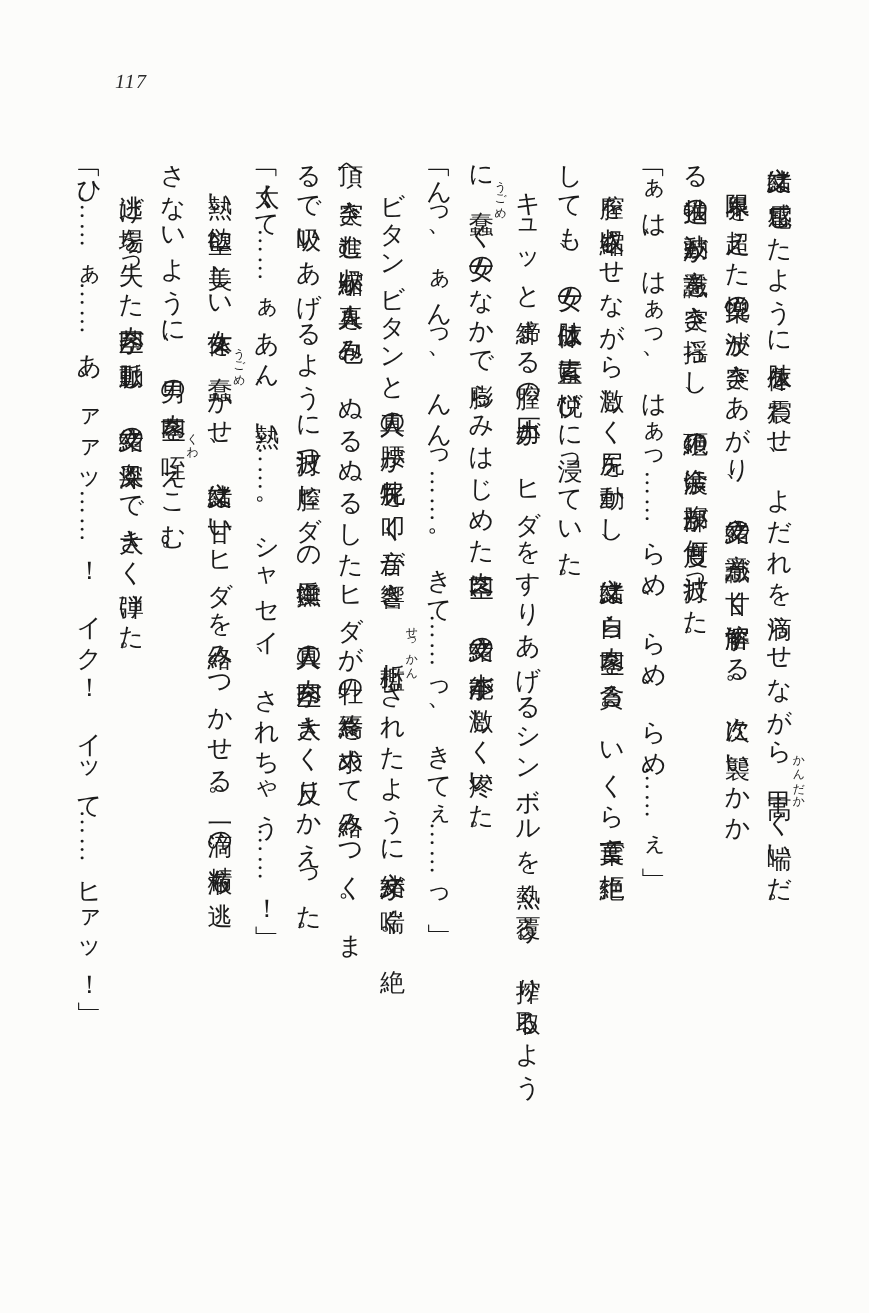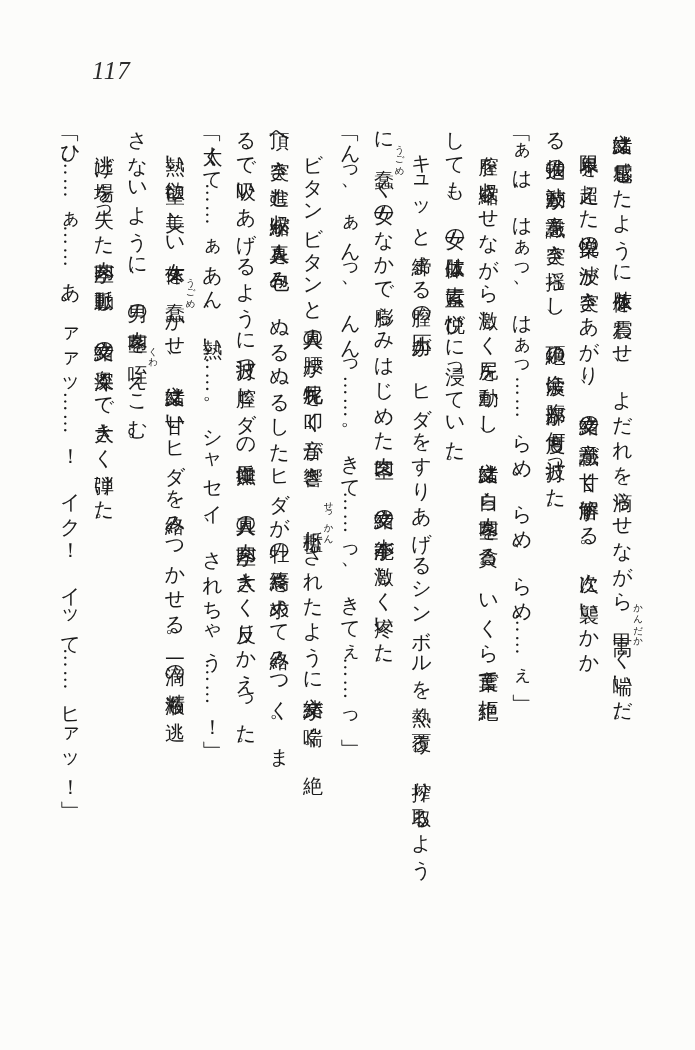--- a/index.html
+++ b/index.html
@@ -15,21 +15,21 @@
     font-family: "Liberation Serif", serif;
   }
   .page {
     position: absolute;
     inset: 0;
   }
   .page-number {
     position: absolute;
     top: 57px;
     left: 92px;
-    font-size: 25px;
+    font-size: 16px;
     font-style: italic;
     letter-spacing: 1px;
     color: #2b2b2b;
   }
   .page-text {
     position: absolute;
     top: 118px;
     right: 52px;
     height: 840px;
     writing-mode: vertical-rl;

